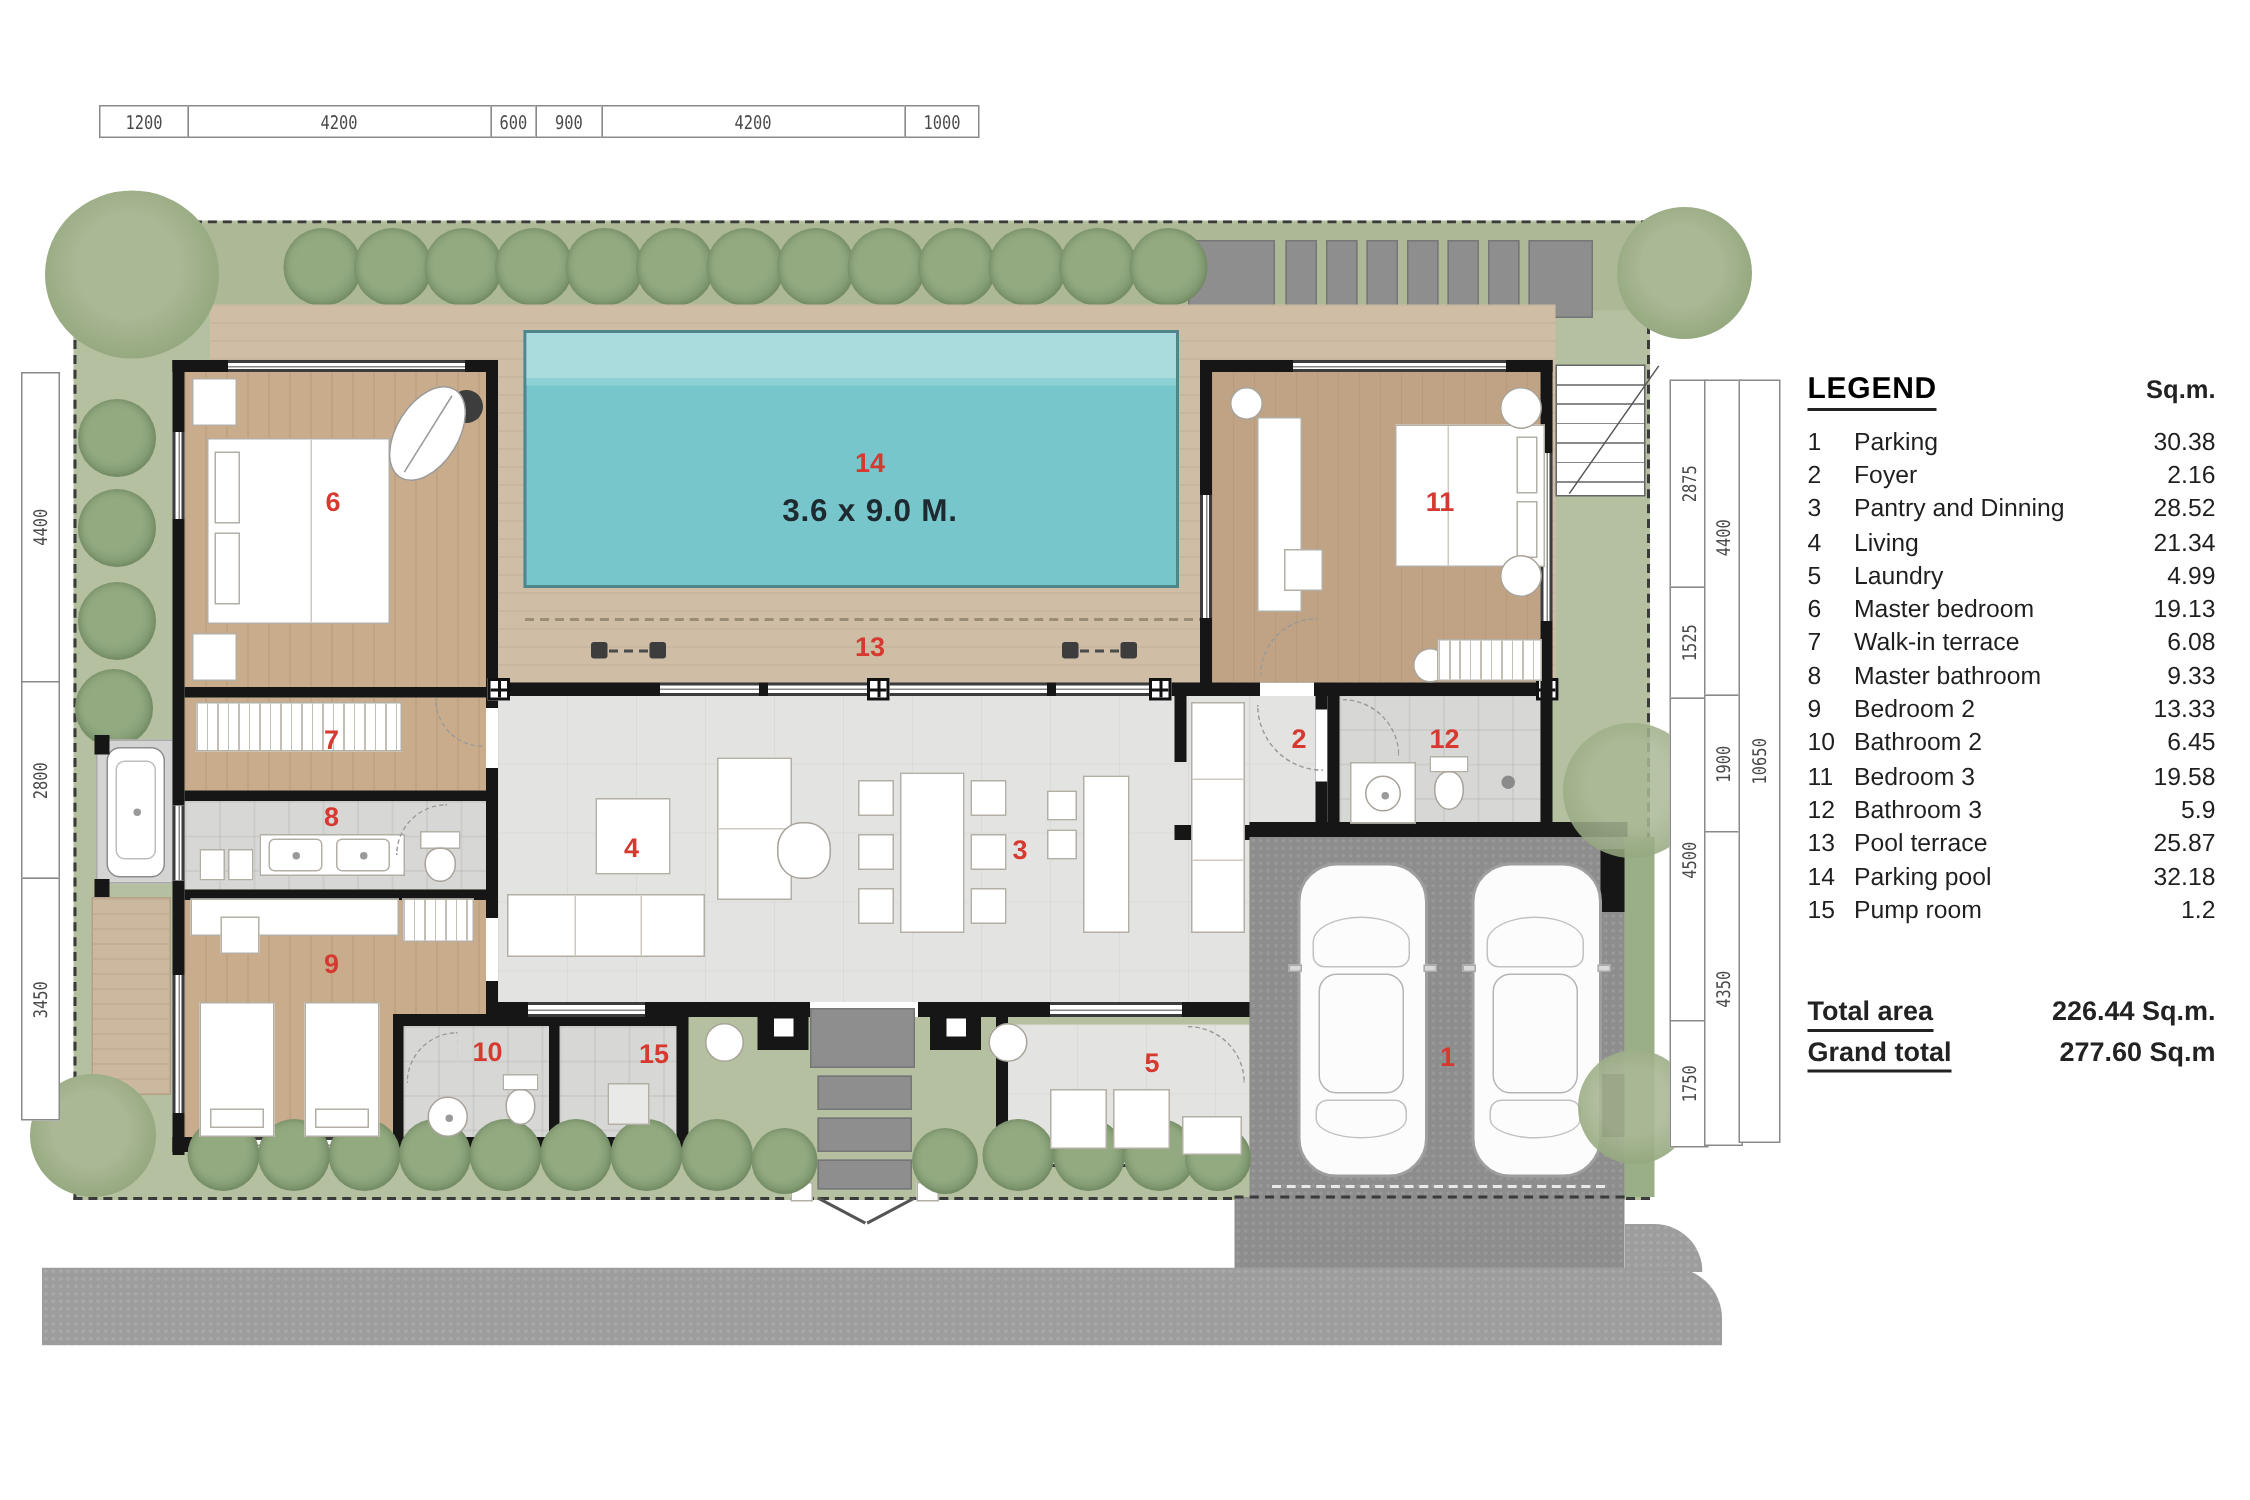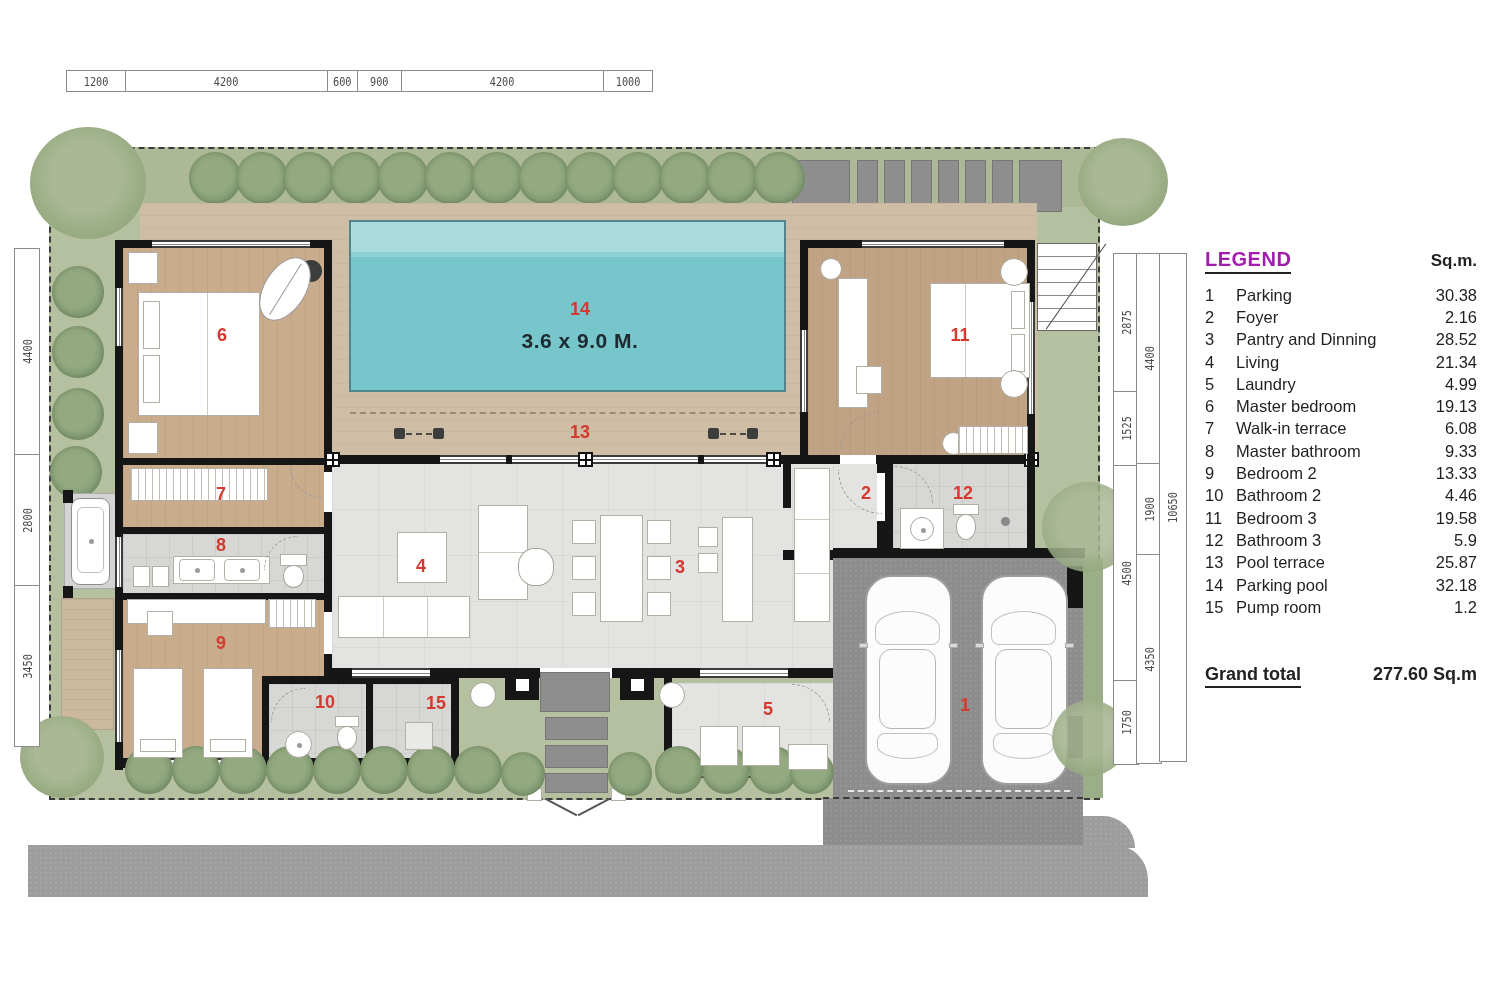--- a/index.html
+++ b/index.html
@@ -43,21 +43,21 @@
   
   .dimrow{display:flex;}
   .dimcell{border:1px solid #8a8a8a;display:flex;align-items:center;justify-content:center;
            font-family:"DejaVu Sans Mono",monospace;font-size:12.5px;color:#4a4a4a;background:#fff;}
   .dimcell span{transform:scaleX(.82);white-space:nowrap;}
   .vcell{border:1px solid #8a8a8a;display:flex;align-items:center;justify-content:center;background:#fff;}
   .vcell span{transform:rotate(-90deg) scaleX(.82);font-family:"DejaVu Sans Mono",monospace;font-size:12.5px;color:#4a4a4a;white-space:nowrap;}
   
   #legend{left:1205px;top:248px;width:272px;}
   .leg-head{display:flex;justify-content:space-between;align-items:baseline;margin-bottom:10px;}
-  .leg-title{font-size:20px;font-weight:700;color:#a21caf;border-bottom:2px solid #222;padding-bottom:1px;letter-spacing:.5px;}
+  .leg-title{font-size:20px;font-weight:700;color:#000000;border-bottom:2px solid #222;padding-bottom:1px;letter-spacing:.5px;}
   .leg-unit{font-size:17px;font-weight:600;color:#222;}
   .leg-row{display:flex;height:22.3px;align-items:center;font-size:16.5px;color:#1f1f1f;}
   .leg-num{width:31px;}
   .leg-name{flex:1;}
   .leg-val{width:70px;text-align:right;}
   .tot-row{display:flex;justify-content:space-between;align-items:baseline;height:27px;font-size:18px;font-weight:700;color:#222;}
   .tot-row .lab{border-bottom:2px solid #222;padding-bottom:1px;}
   .dash{border-top:2px dashed #9a8c77;}
 </style>
 </head>
@@ -487,21 +487,21 @@
         <span class="leg-val">9.33</span>
       </div>
     <div class="leg-row">
         <span class="leg-num">9</span>
         <span class="leg-name">Bedroom 2</span>
         <span class="leg-val">13.33</span>
       </div>
     <div class="leg-row">
         <span class="leg-num">10</span>
         <span class="leg-name">Bathroom 2</span>
-        <span class="leg-val">4.46</span>
+        <span class="leg-val">6.45</span>
       </div>
     <div class="leg-row">
         <span class="leg-num">11</span>
         <span class="leg-name">Bedroom 3</span>
         <span class="leg-val">19.58</span>
       </div>
     <div class="leg-row">
         <span class="leg-num">12</span>
         <span class="leg-name">Bathroom 3</span>
         <span class="leg-val">5.9</span>
@@ -516,18 +516,22 @@
         <span class="leg-name">Parking pool</span>
         <span class="leg-val">32.18</span>
       </div>
     <div class="leg-row">
         <span class="leg-num">15</span>
         <span class="leg-name">Pump room</span>
         <span class="leg-val">1.2</span>
       </div>
     <div style="height:46px;"></div>
     <div class="tot-row">
+        <span class="lab">Total area</span>
+        <span>226.44 Sq.m.</span>
+      </div>
+    <div class="tot-row">
         <span class="lab">Grand total</span>
         <span>277.60 Sq.m</span>
       </div>
   </div>
 
 </div>
 
 </body></html>

